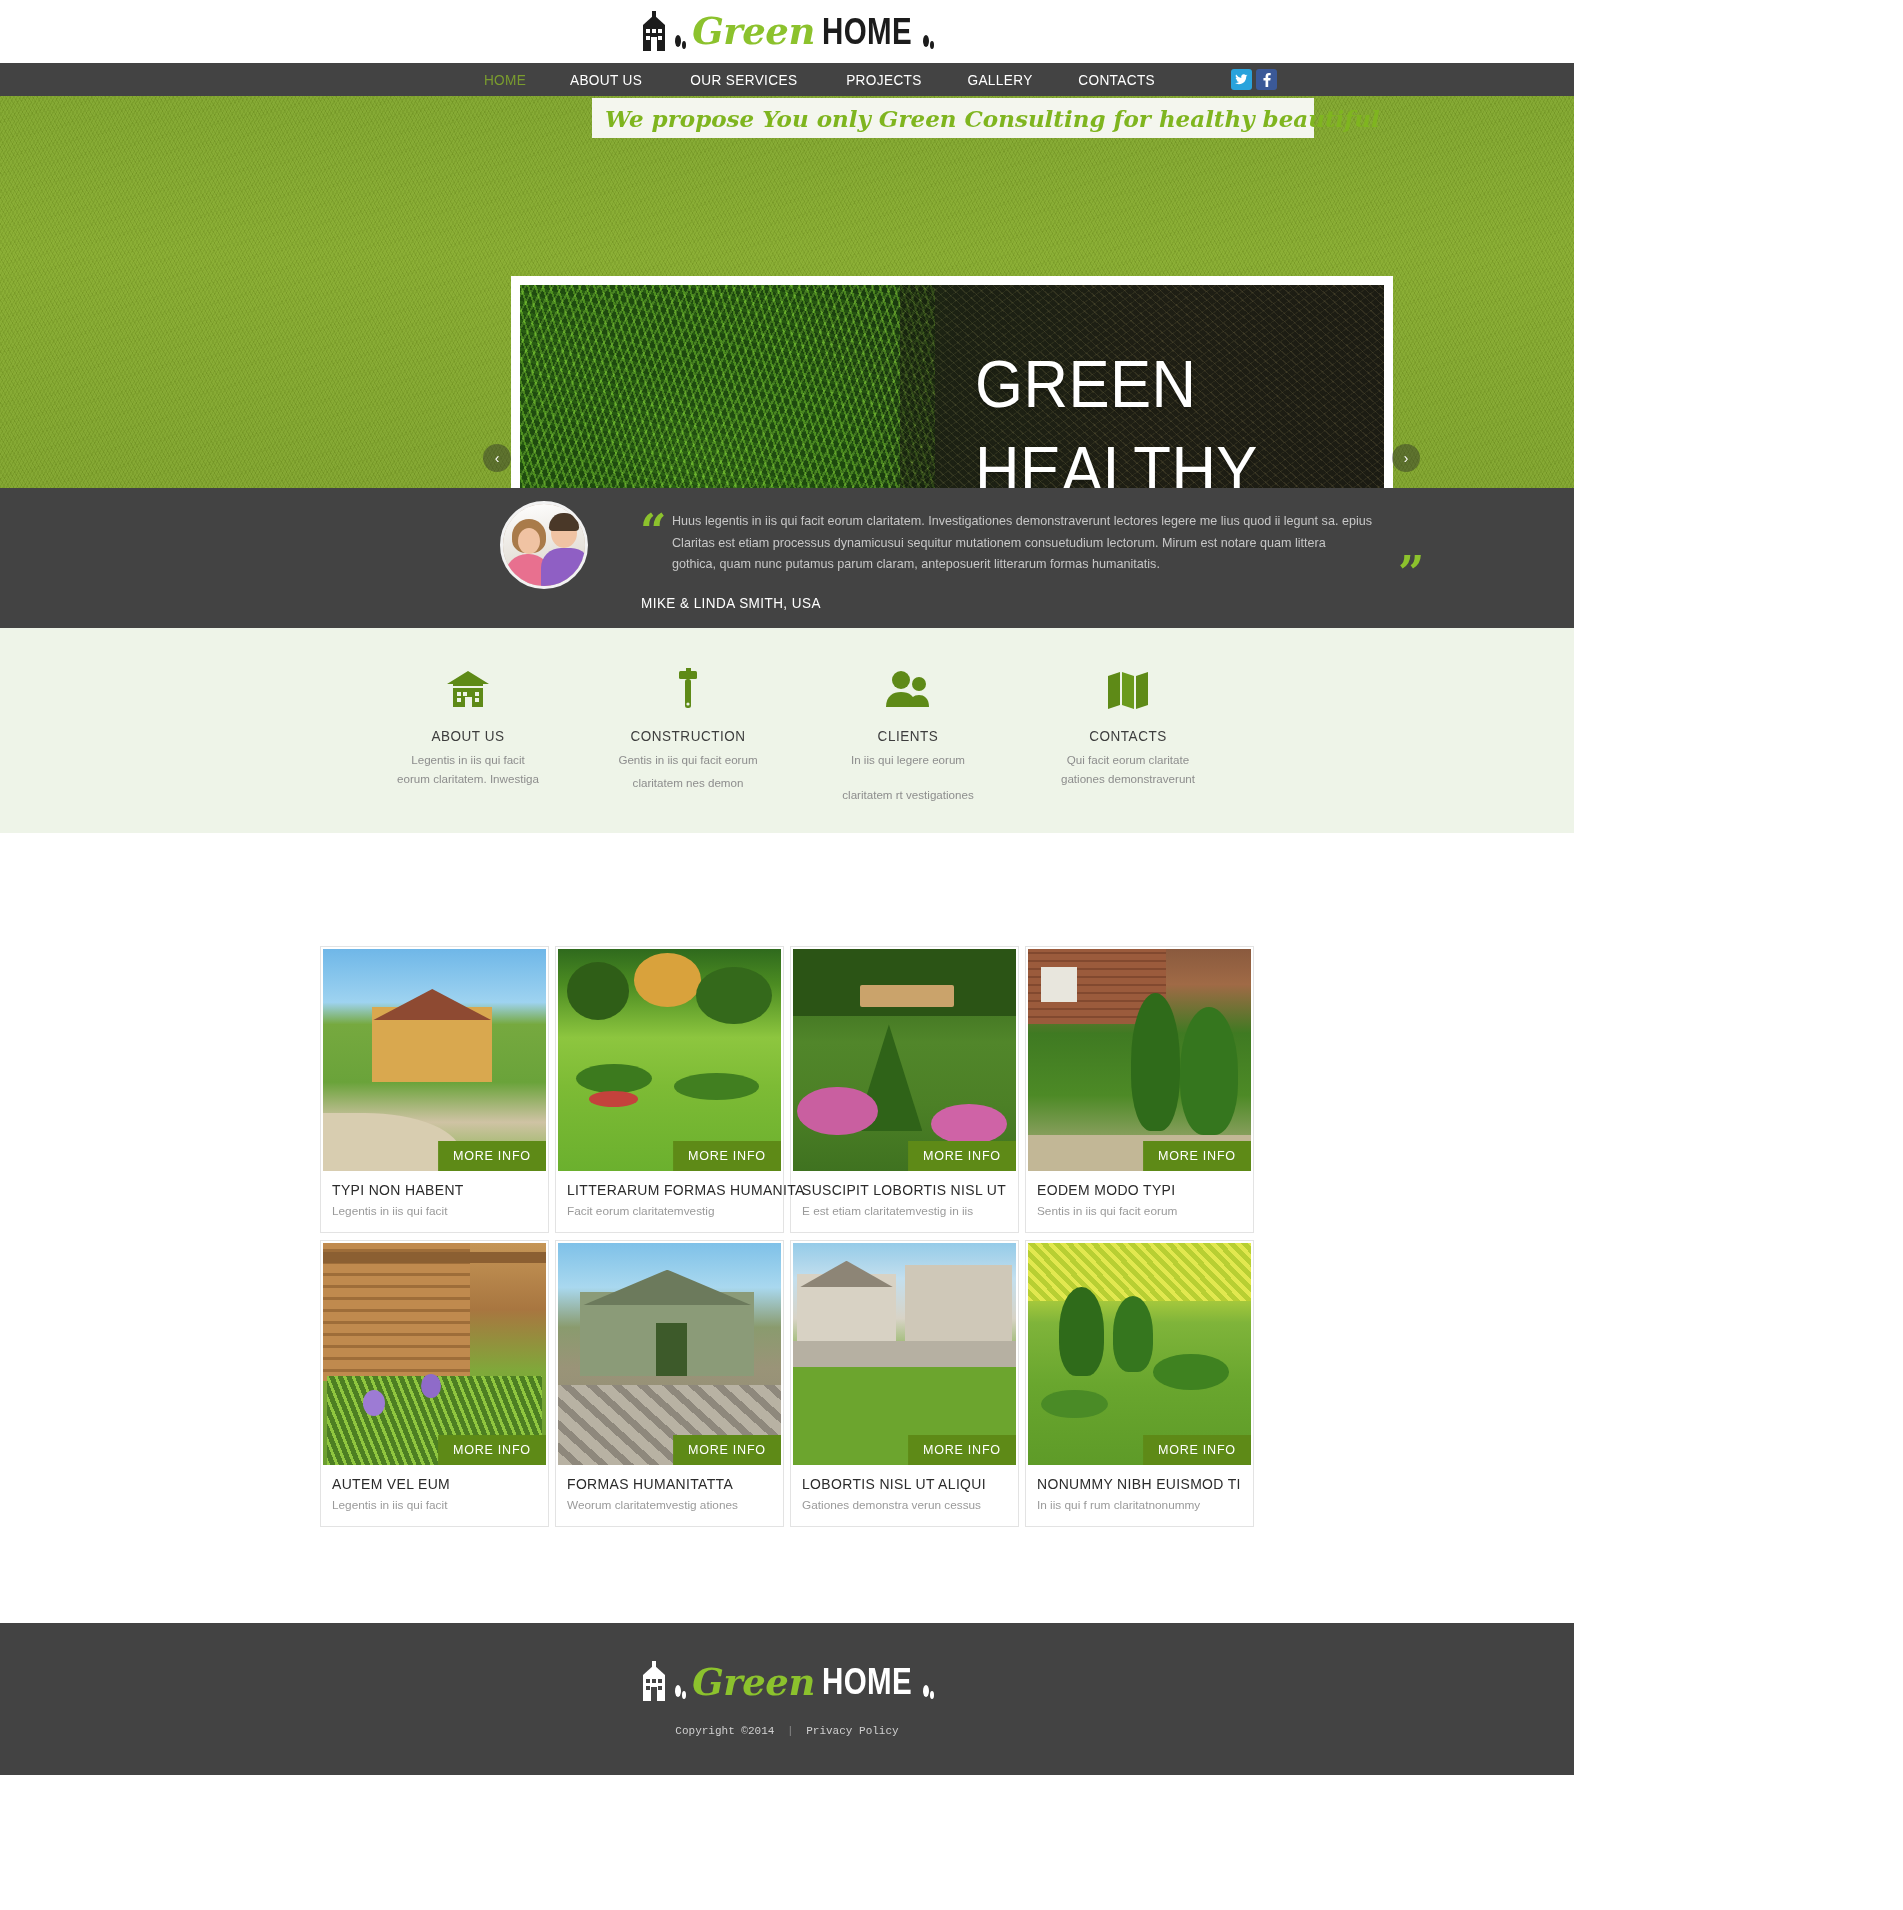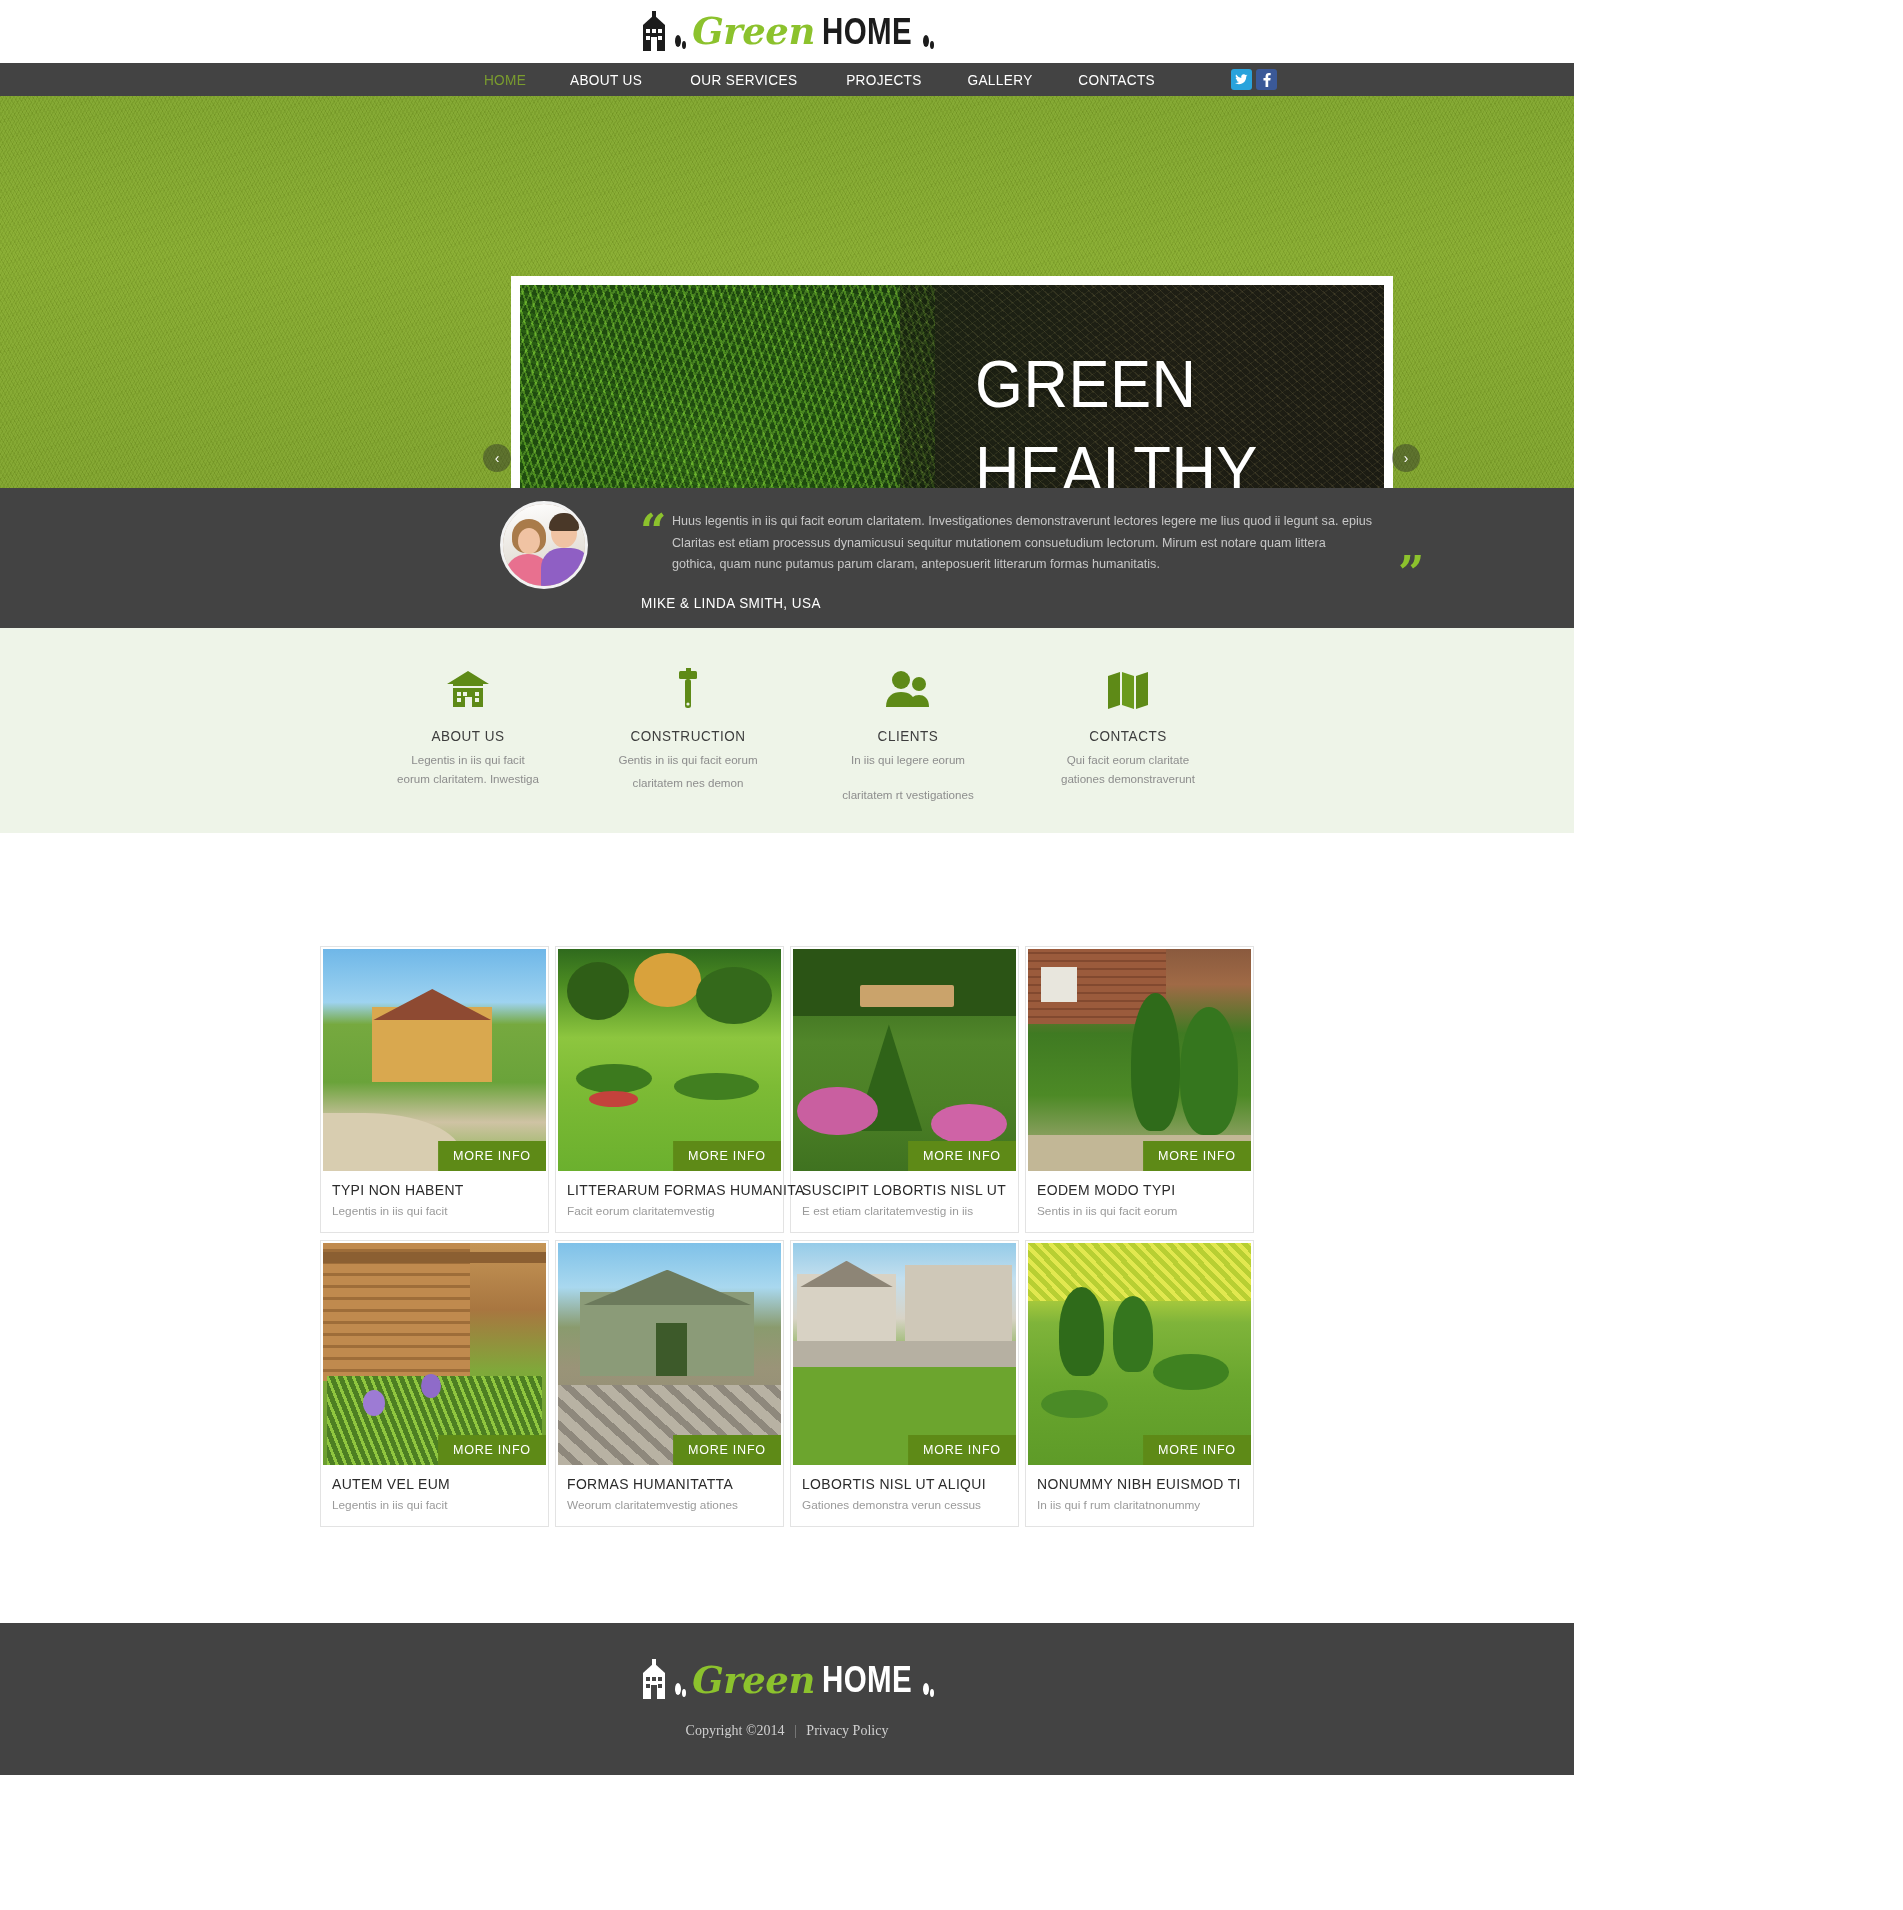--- a/index.html
+++ b/index.html
@@ -409,22 +409,22 @@
   .footer {
     background: #434343;
     height: 152px;
     display: flex;
     flex-direction: column;
     align-items: center;
     justify-content: center;
   }
   .footer .logo-home { color: #ffffff; }
   .footer-copy {
-    font-family: Liberation Serif, serif;
-    font-size: 14px;
+    font-family: Liberation Mono, monospace;
+    font-size: 11px;
     color: #d0d0d0;
     margin-top: 22px;
   }
   .footer-copy .sep { color: #8a8a8a; margin: 0 6px; }
   .footer-copy a { color: #d0d0d0; text-decoration: none; cursor: pointer; }
 </style>
 </head>
 <body>
 
 <div class="page">
@@ -471,20 +471,23 @@
       </span>
       <span class="soc-icon soc-fb">
         <svg width="8" height="14" viewBox="0 0 8 14">
             <path d="M5.2 14V7.6h2.1l.32-2.5H5.2V3.5c0-.72.2-1.2 1.24-1.2H7.7V.1C7.47.07 6.68 0 5.77 0 3.86 0 2.56 1.17 2.56 3.3v1.8H.45v2.5h2.1V14z" fill="#fff"></path>
           </svg>
       </span>
     </div>
   </div>
 
   <div class="hero">
+    <div class="hero-banner">
+      <span class="hero-banner-text">We propose You only Green Consulting for healthy beautiful</span>
+    </div>
 
     <div class="slide-frame">
       <div class="slide-img">
         <div class="grass-tex"></div>
         <div class="dirt-tex"></div>
         <div class="slide-caption">
           <div class="slide-title">GREEN HEALTHY</div>
 
         </div>
       </div>

